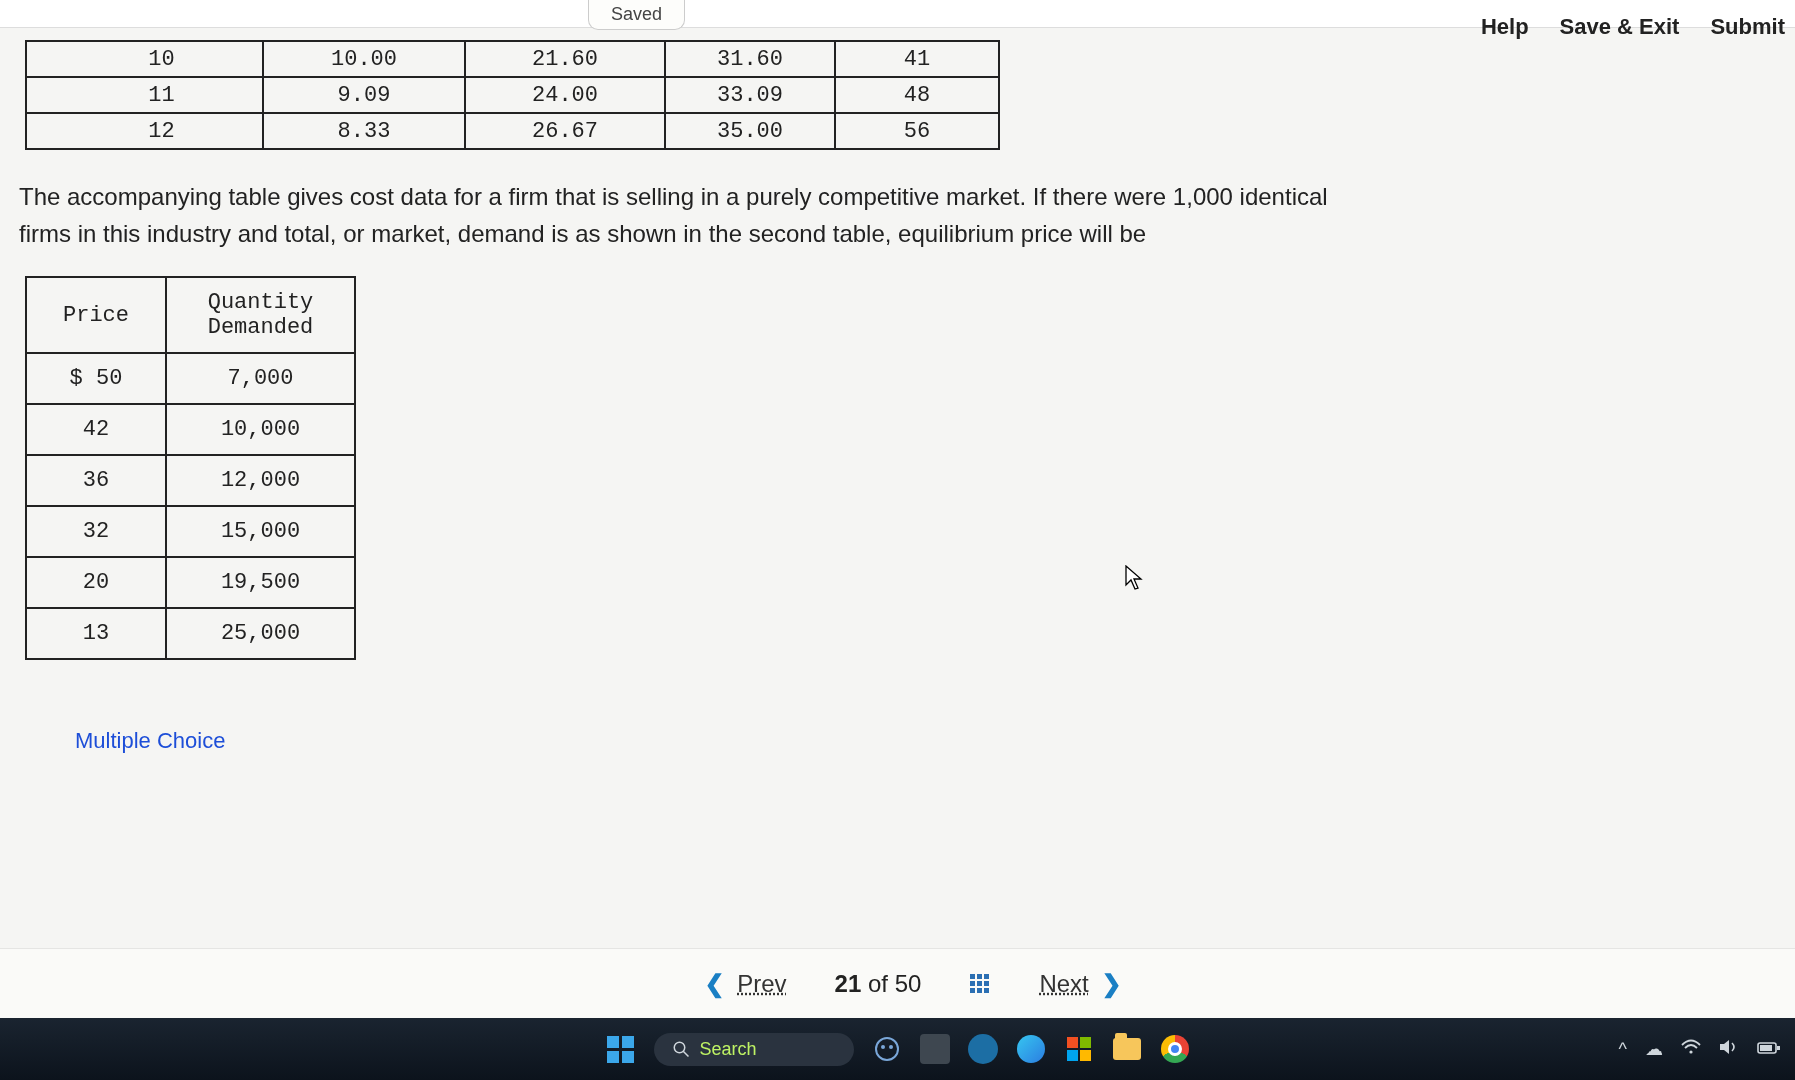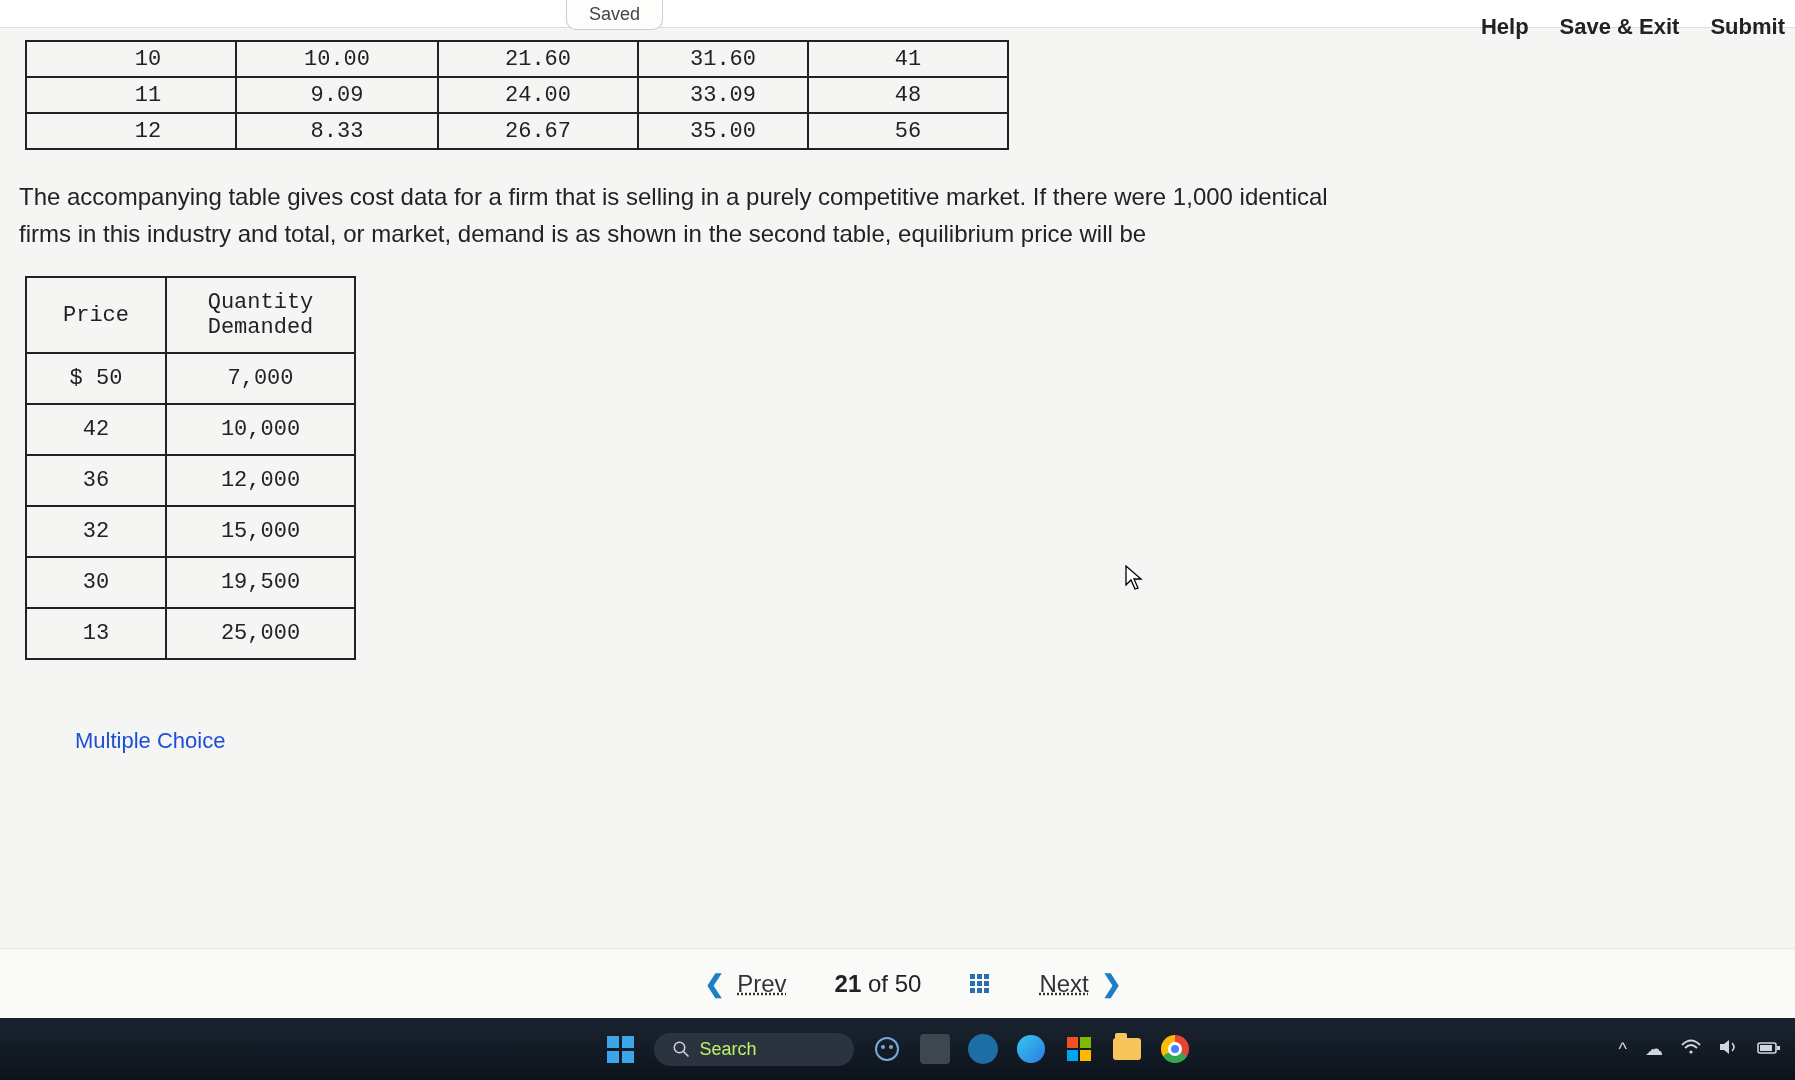--- a/index.html
+++ b/index.html
@@ -14,21 +14,21 @@
   }
   .top-strip {
     position: absolute;
     top: 0; left: 0; right: 0;
     height: 28px;
     background: #ffffff;
     border-bottom: 1px solid #ddd;
   }
   .saved-pill {
     position: absolute;
-    top: 0; left: 566px;
+    top: 0; left: 588px;
     padding: 4px 22px;
     font-size: 18px;
     color: #444;
     background: #fdfdfb;
     border: 1px solid #ccc;
     border-top: none;
     border-radius: 0 0 10px 10px;
   }
   .top-links {
     position: absolute;
@@ -50,25 +50,25 @@
     margin-left: 10px;
   }
   table.cost-table td {
     border: 2px solid #222;
     padding: 4px 8px;
     text-align: center;
     font-family: "Courier New", monospace;
     font-size: 22px;
     height: 36px;
   }
-  table.cost-table td.c1 { width: 210px; padding-left: 42px; }
+  table.cost-table td.c1 { width: 237px; padding-left: 42px; }
   table.cost-table td.c2 { width: 202px; }
   table.cost-table td.c3 { width: 200px; }
   table.cost-table td.c4 { width: 170px; text-align: center; }
-  table.cost-table td.c5 { width: 200px; text-align: center; }
+  table.cost-table td.c5 { width: 164px; text-align: center; }
   .question-text {
     margin: 28px 0 24px 4px;
     font-size: 24px;
     line-height: 1.55;
     max-width: 1360px;
     color: #222;
   }
   table.demand-table {
     border-collapse: collapse;
     margin-left: 10px;
@@ -211,21 +211,21 @@
         </tr>
     <tr>
           <td class="colA">36</td>
           <td class="colB">12,000</td>
         </tr>
     <tr>
           <td class="colA">32</td>
           <td class="colB">15,000</td>
         </tr>
     <tr>
-          <td class="colA">30</td>
+          <td class="colA">20</td>
           <td class="colB">19,500</td>
         </tr>
     <tr>
           <td class="colA">13</td>
           <td class="colB">25,000</td>
         </tr>
   </tbody>
     </table>
 
   <div class="mc-label">Multiple Choice</div>

